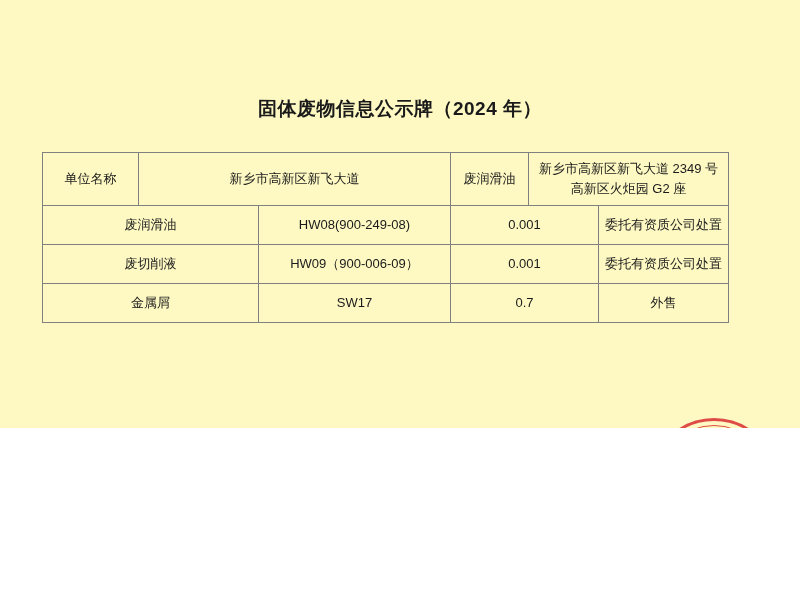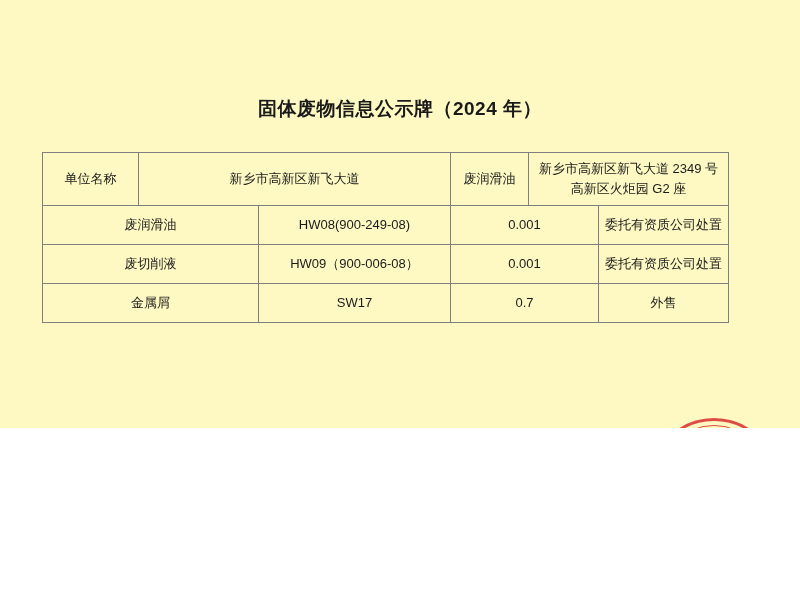--- a/index.html
+++ b/index.html
@@ -134,21 +134,21 @@
         <td class="left" colspan="3">新乡市高新区新飞大道 2349 号高新区火炬园 G2 座</td>
       </tr>
       <tr>
         <td colspan="2">废润滑油</td>
         <td colspan="2">HW08(900-249-08)</td>
         <td colspan="2">0.001</td>
         <td colspan="2">委托有资质公司处置</td>
       </tr>
       <tr>
         <td colspan="2">废切削液</td>
-        <td colspan="2">HW09（900-006-08）</td>
+        <td colspan="2">HW09（900-006-09）</td>
         <td colspan="2">0.001</td>
         <td colspan="2">委托有资质公司处置</td>
       </tr>
       <tr>
         <td colspan="2">金属屑</td>
         <td colspan="2">SW17</td>
         <td colspan="2">0.7</td>
         <td colspan="2">外售</td>
       </tr>
     </tbody>

